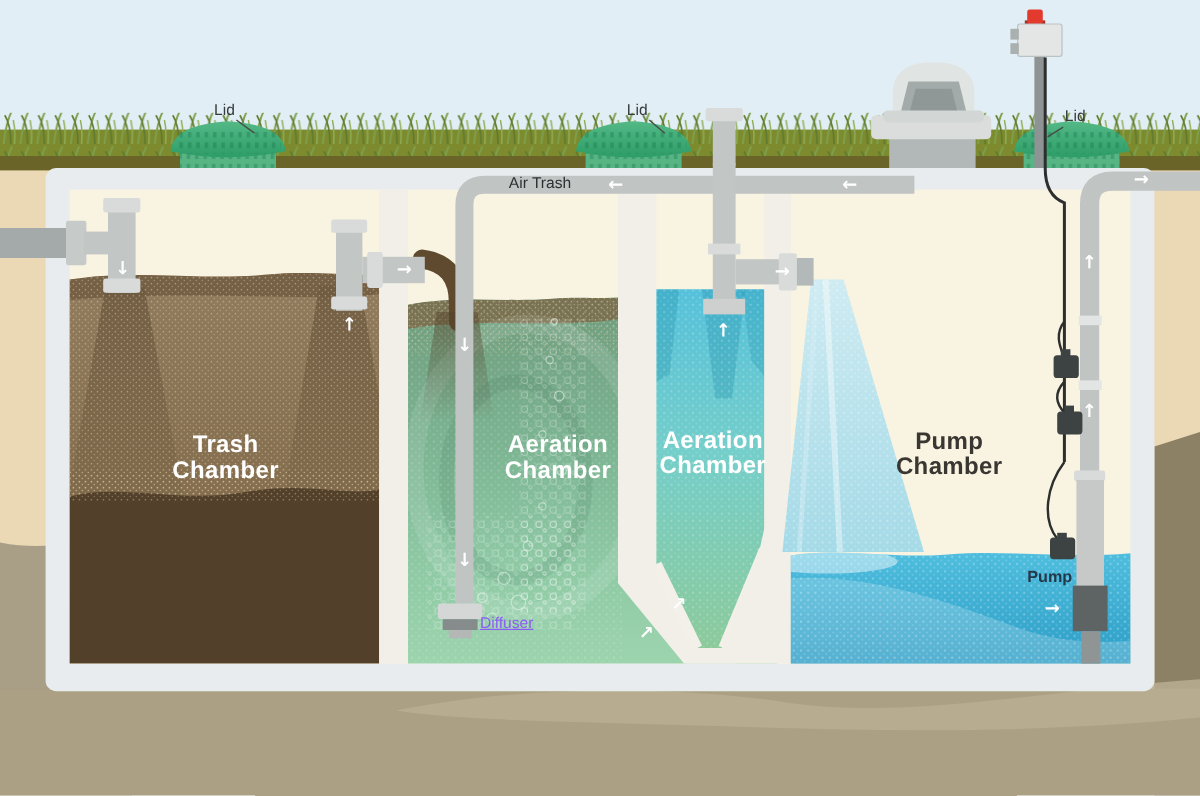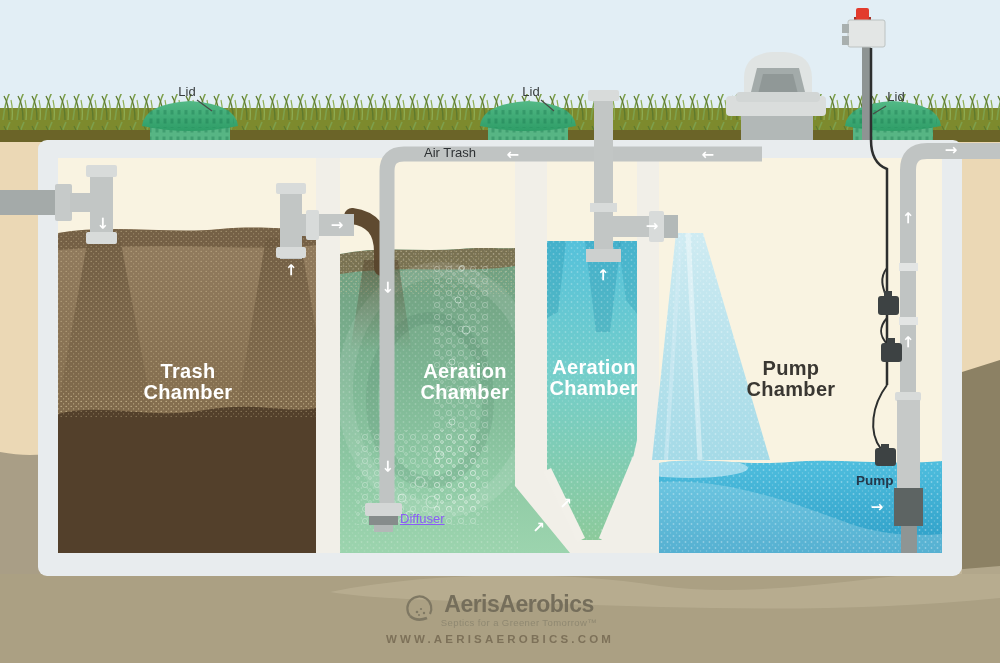--- a/index.html
+++ b/index.html
@@ -328,31 +328,14 @@
   <span class="arr down" style="left:387px;top:466px;">→</span>
   <span class="arr" style="left:652px;top:226px;">→</span>
   <span class="arr up" style="left:603px;top:275px;">→</span>
   <span class="arr ne" style="left:539px;top:527px;">→</span>
   <span class="arr ne" style="left:566px;top:503px;">→</span>
   <span class="arr up" style="left:908px;top:218px;">→</span>
   <span class="arr up" style="left:908px;top:342px;">→</span>
   <span class="arr" style="left:951px;top:150px;">→</span>
   <span class="arr" style="left:877px;top:507px;">→</span>
 
-  <div class="logo">
-    <div class="logo-row">
-      <svg width="34" height="34" viewBox="0 0 34 34">
-        <path d="M7,24 A12,12 0 1 1 27,22" fill="none" stroke="#7f7863" stroke-width="2.2"></path>
-        <path d="M7,24 Q14,30 24,26" fill="none" stroke="#7f7863" stroke-width="2.8"></path>
-        <circle cx="14" cy="20" r="1.3" fill="#7f7863"></circle>
-          <circle cx="18" cy="17" r="1.1" fill="#7f7863"></circle>
-        <circle cx="16" cy="23" r="1" fill="#7f7863"></circle>
-          <circle cx="21" cy="21" r="1.2" fill="#7f7863"></circle>
-      </svg>
-      <div>
-        <div class="logo-name">AerisAerobics</div>
-        <div class="logo-tag">Septics for a Greener Tomorrow™</div>
-      </div>
-    </div>
-    <div class="logo-url">WWW.AERISAEROBICS.COM</div>
-  </div>
 
 </div>
 
 </body></html>

